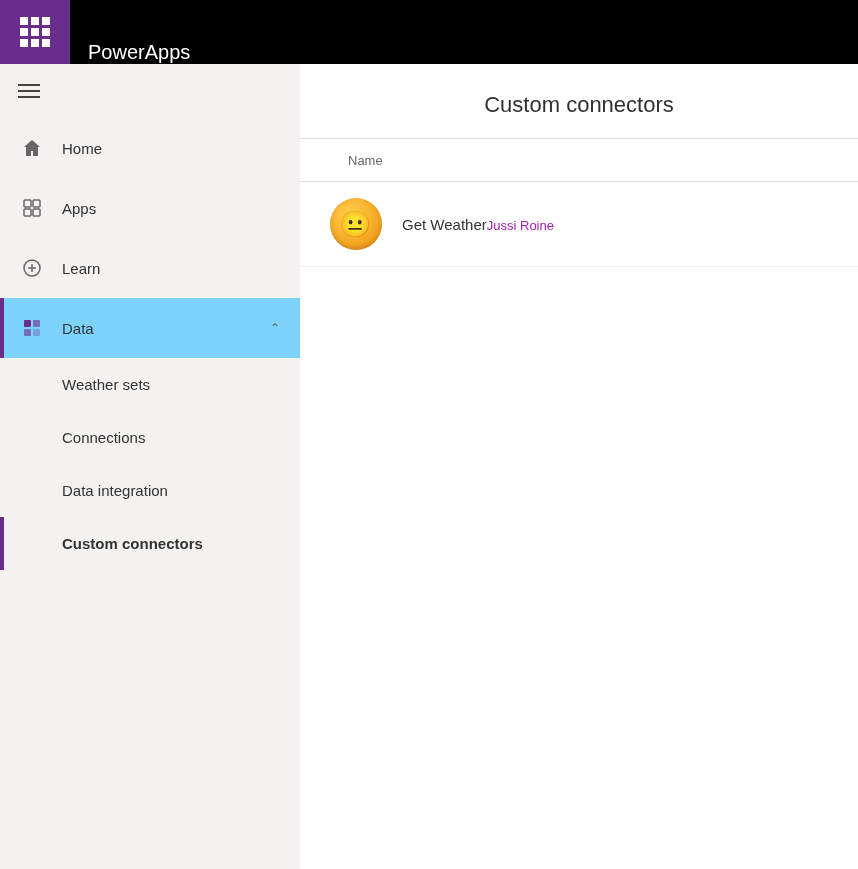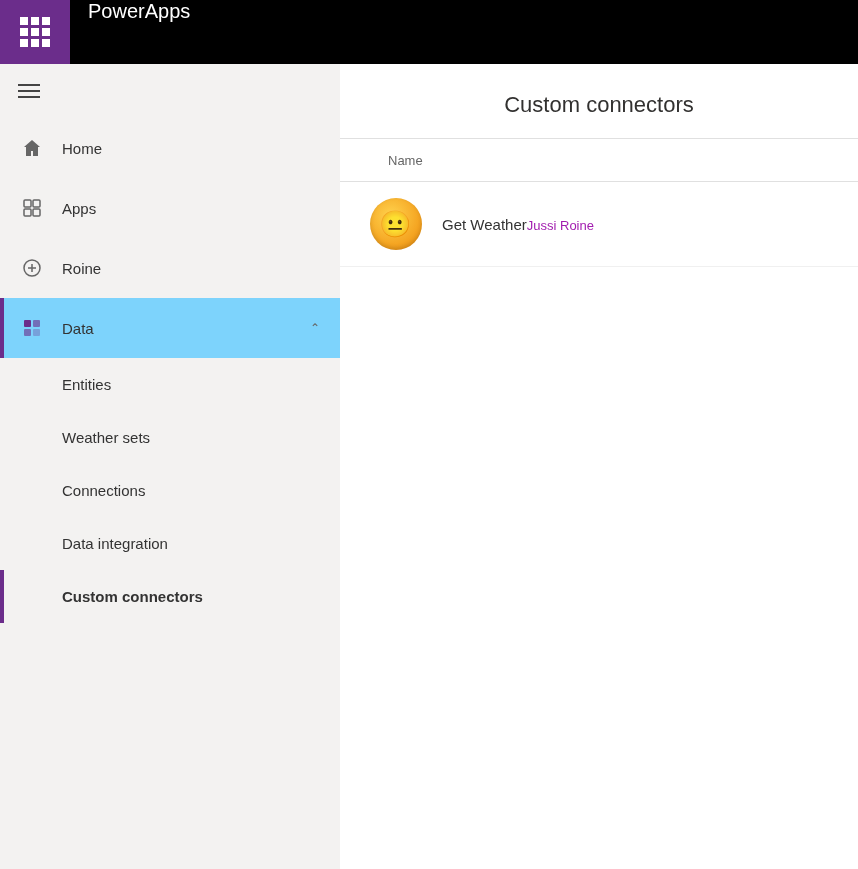--- a/index.html
+++ b/index.html
@@ -3,21 +3,21 @@
   <meta charset="utf-8">
   <style>
     * { margin: 0; padding: 0; box-sizing: border-box; }
     body { font-family: 'Segoe UI', Arial, sans-serif; width: 858px; height: 869px; overflow: hidden; display: flex; flex-direction: column; }
 
     
     .topbar {
       height: 64px;
       background: #000;
       display: flex;
-      align-items: flex-start;
+      align-items: flex-end;
       flex-shrink: 0;
     }
     .topbar-waffle {
       width: 70px;
       height: 64px;
       background: #6b2d8b;
       display: flex;
       align-items: center;
       justify-content: center;
       cursor: pointer;
@@ -42,21 +42,21 @@
 
     
     .main-layout {
       display: flex;
       flex: 1;
       overflow: hidden;
     }
 
     
     .sidebar {
-      width: 340px;
+      width: 300px;
       background: #f3f2f1;
       flex-shrink: 0;
       display: flex;
       flex-direction: column;
       overflow-y: auto;
     }
 
     .sidebar-hamburger {
       padding: 16px 18px;
       cursor: pointer;
@@ -250,40 +250,37 @@
       <span>Apps</span>
     </div>
 
     <div class="nav-item">
       <span class="nav-icon">
         <svg width="20" height="20" viewBox="0 0 20 20" fill="none">
           <circle cx="10" cy="10" r="8" stroke="#666" stroke-width="1.5" fill="none"></circle>
           <path d="M10 6v8M6 10h8" stroke="#666" stroke-width="1.5"></path>
         </svg>
       </span>
-      <span>Roine</span>
+      <span>Learn</span>
     </div>
 
     <div class="nav-item active-parent">
       <span class="nav-icon">
         <svg width="20" height="20" viewBox="0 0 20 20" fill="none">
           <rect x="2" y="2" width="7" height="7" rx="1" fill="#6b2d8b"></rect>
           <rect x="11" y="2" width="7" height="7" rx="1" fill="#6b2d8b" opacity="0.6"></rect>
           <rect x="2" y="11" width="7" height="7" rx="1" fill="#6b2d8b" opacity="0.6"></rect>
           <rect x="11" y="11" width="7" height="7" rx="1" fill="#6b2d8b" opacity="0.3"></rect>
         </svg>
       </span>
       <span>Data</span>
       <span class="nav-chevron">⌃</span>
     </div>
 
     <div class="sub-nav-item">
-      <span>Entities</span>
-    </div>
-    <div class="sub-nav-item">
       <span>Weather sets</span>
     </div>
     <div class="sub-nav-item">
       <span>Connections</span>
     </div>
     <div class="sub-nav-item">
       <span>Data integration</span>
     </div>
     <div class="sub-nav-item active">
       <span>Custom connectors</span>

